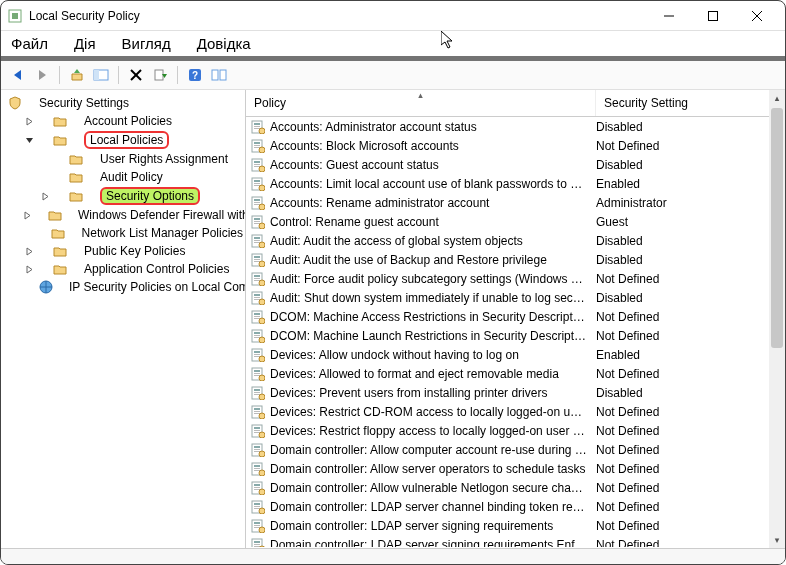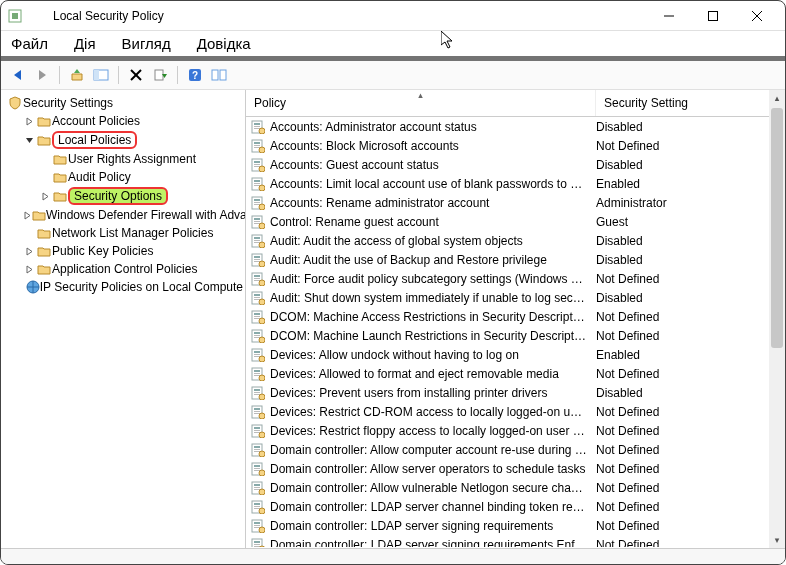--- a/index.html
+++ b/index.html
@@ -15,42 +15,41 @@
     border-radius: 8px;
     overflow: hidden;
     position: relative;
   }
   .titlebar {
     display: flex;
     align-items: center;
     height: 30px;
     padding: 0 6px;
     border-bottom: 1px solid #e0e0e0;
-    gap: 24px;
   }
   .title-icon { width:16px; height:16px; display:flex; align-items:center; justify-content:center; }
   .title-text { margin-left: 6px; font-size: 12px; }
   .win-controls { margin-left:auto; display:flex; gap:0; }
   .win-btn { width:44px; height:30px; display:flex; align-items:center; justify-content:center; }
   .menubar { display:flex; gap:26px; padding:4px 10px; font-size:15px; border-bottom:5px solid #737373; }
   .menubar span { cursor:default; }
   .toolbar {
     display:flex; align-items:center; gap:2px; padding:3px 6px;
     border-bottom:1px solid #e0e0e0; background:#fafafa;
   }
   .tool-btn { width:22px; height:22px; display:flex; align-items:center; justify-content:center; border:1px solid transparent; }
   .tool-sep { width:1px; height:18px; background:#ccc; margin:0 4px; }
   .content { display:flex; height:calc(565px - 30px - 27px - 29px - 21px); }
   .tree-pane {
     width:245px; border-right:1px solid #ccc; overflow:hidden; padding:4px 0;
   }
   .tree ul { list-style:none; margin:0; padding-left:16px; }
   .tree > ul { padding-left:4px; }
   .tree li { white-space:nowrap; }
-  .tnode { display:flex; align-items:center; gap:0; padding:1px 2px; cursor:default;text-align:center; }
+  .tnode { display:flex; align-items:center; gap:16px; padding:1px 2px; cursor:default;text-align:center; }
   .expander { width:13px; height:13px; display:flex; align-items:center; justify-content:center; }
   .expander svg { display:block; }
   .folder-ico, .root-ico, .ip-ico { width:16px; height:16px; display:flex; align-items:center; justify-content:center; }
   .highlight-red { border:2px solid #e33; border-radius:6px; padding:0 4px; }
   .sel { background:#bef264; }
   .list-pane { flex:1; position:relative; overflow:hidden; }
   .list-header {
     display:flex; border-bottom:1px solid #ccc; background:#fff; font-size:12px;
     position:sticky; top:0;
   }

